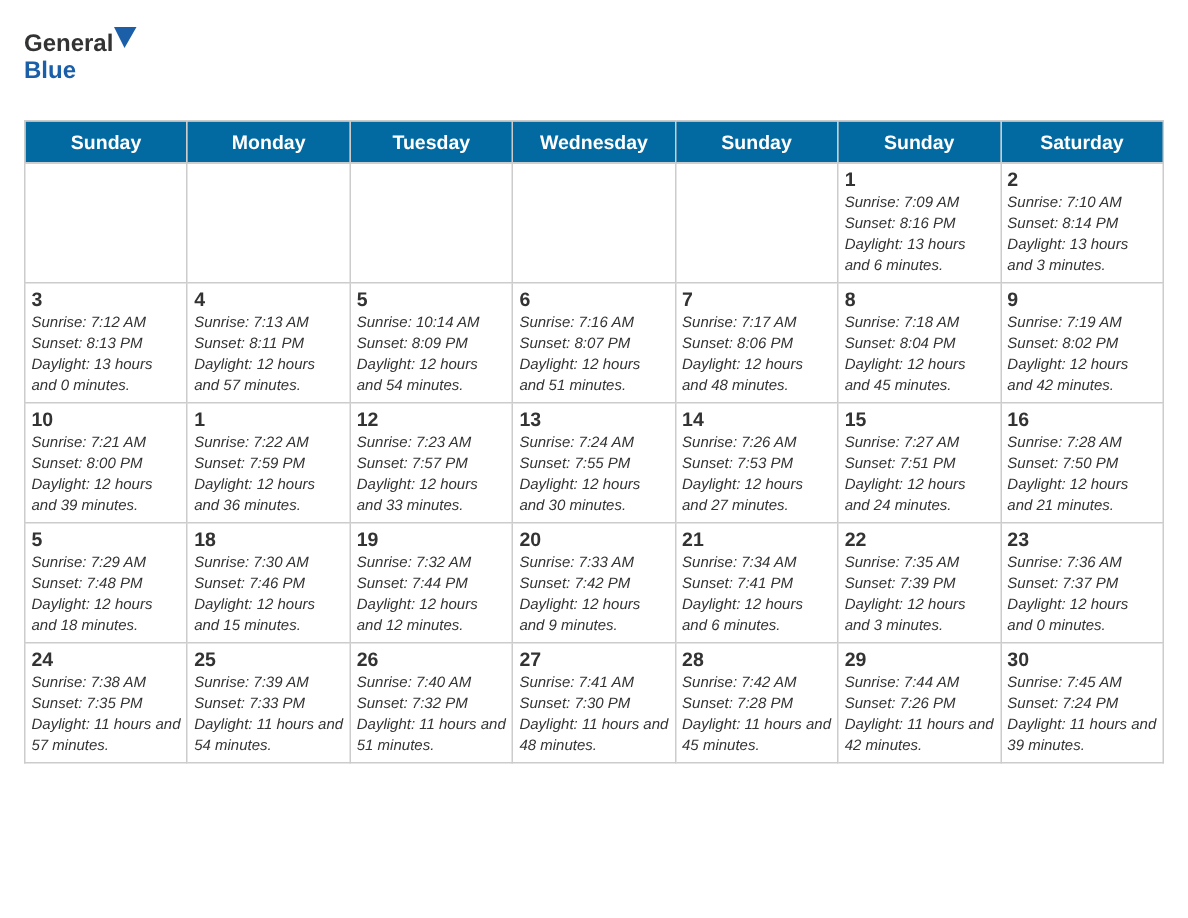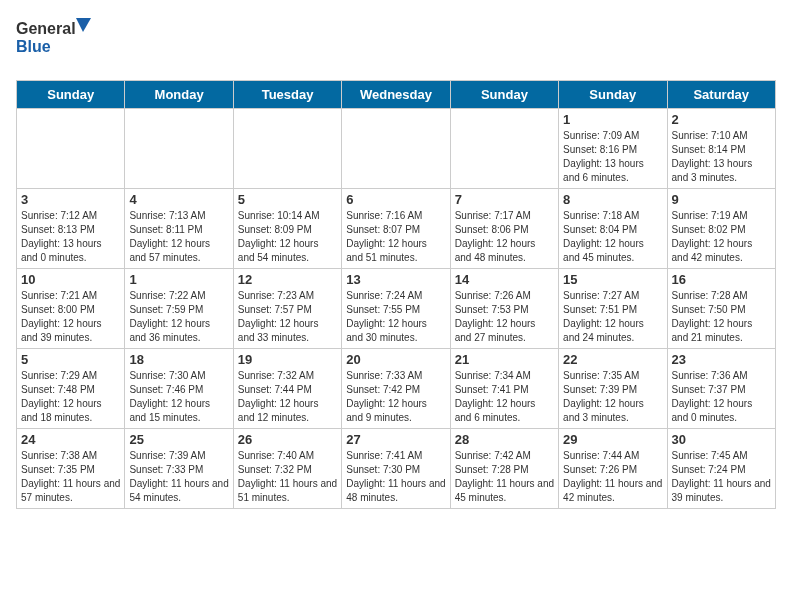--- a/index.html
+++ b/index.html
@@ -58,20 +58,21 @@
     .day-num {
       font-size: 13px;
       font-weight: bold;
       color: #333;
       margin-bottom: 2px;
     }
     .day-info {
       font-size: 10px;
       color: #333;
       line-height: 1.4;
+      font-style: italic;
     }
     .empty-cell {
       background: #f5f5f5;
     }
     .last-row td {
       min-height: 60px;
     }
   </style>
 </head>
 <body>

